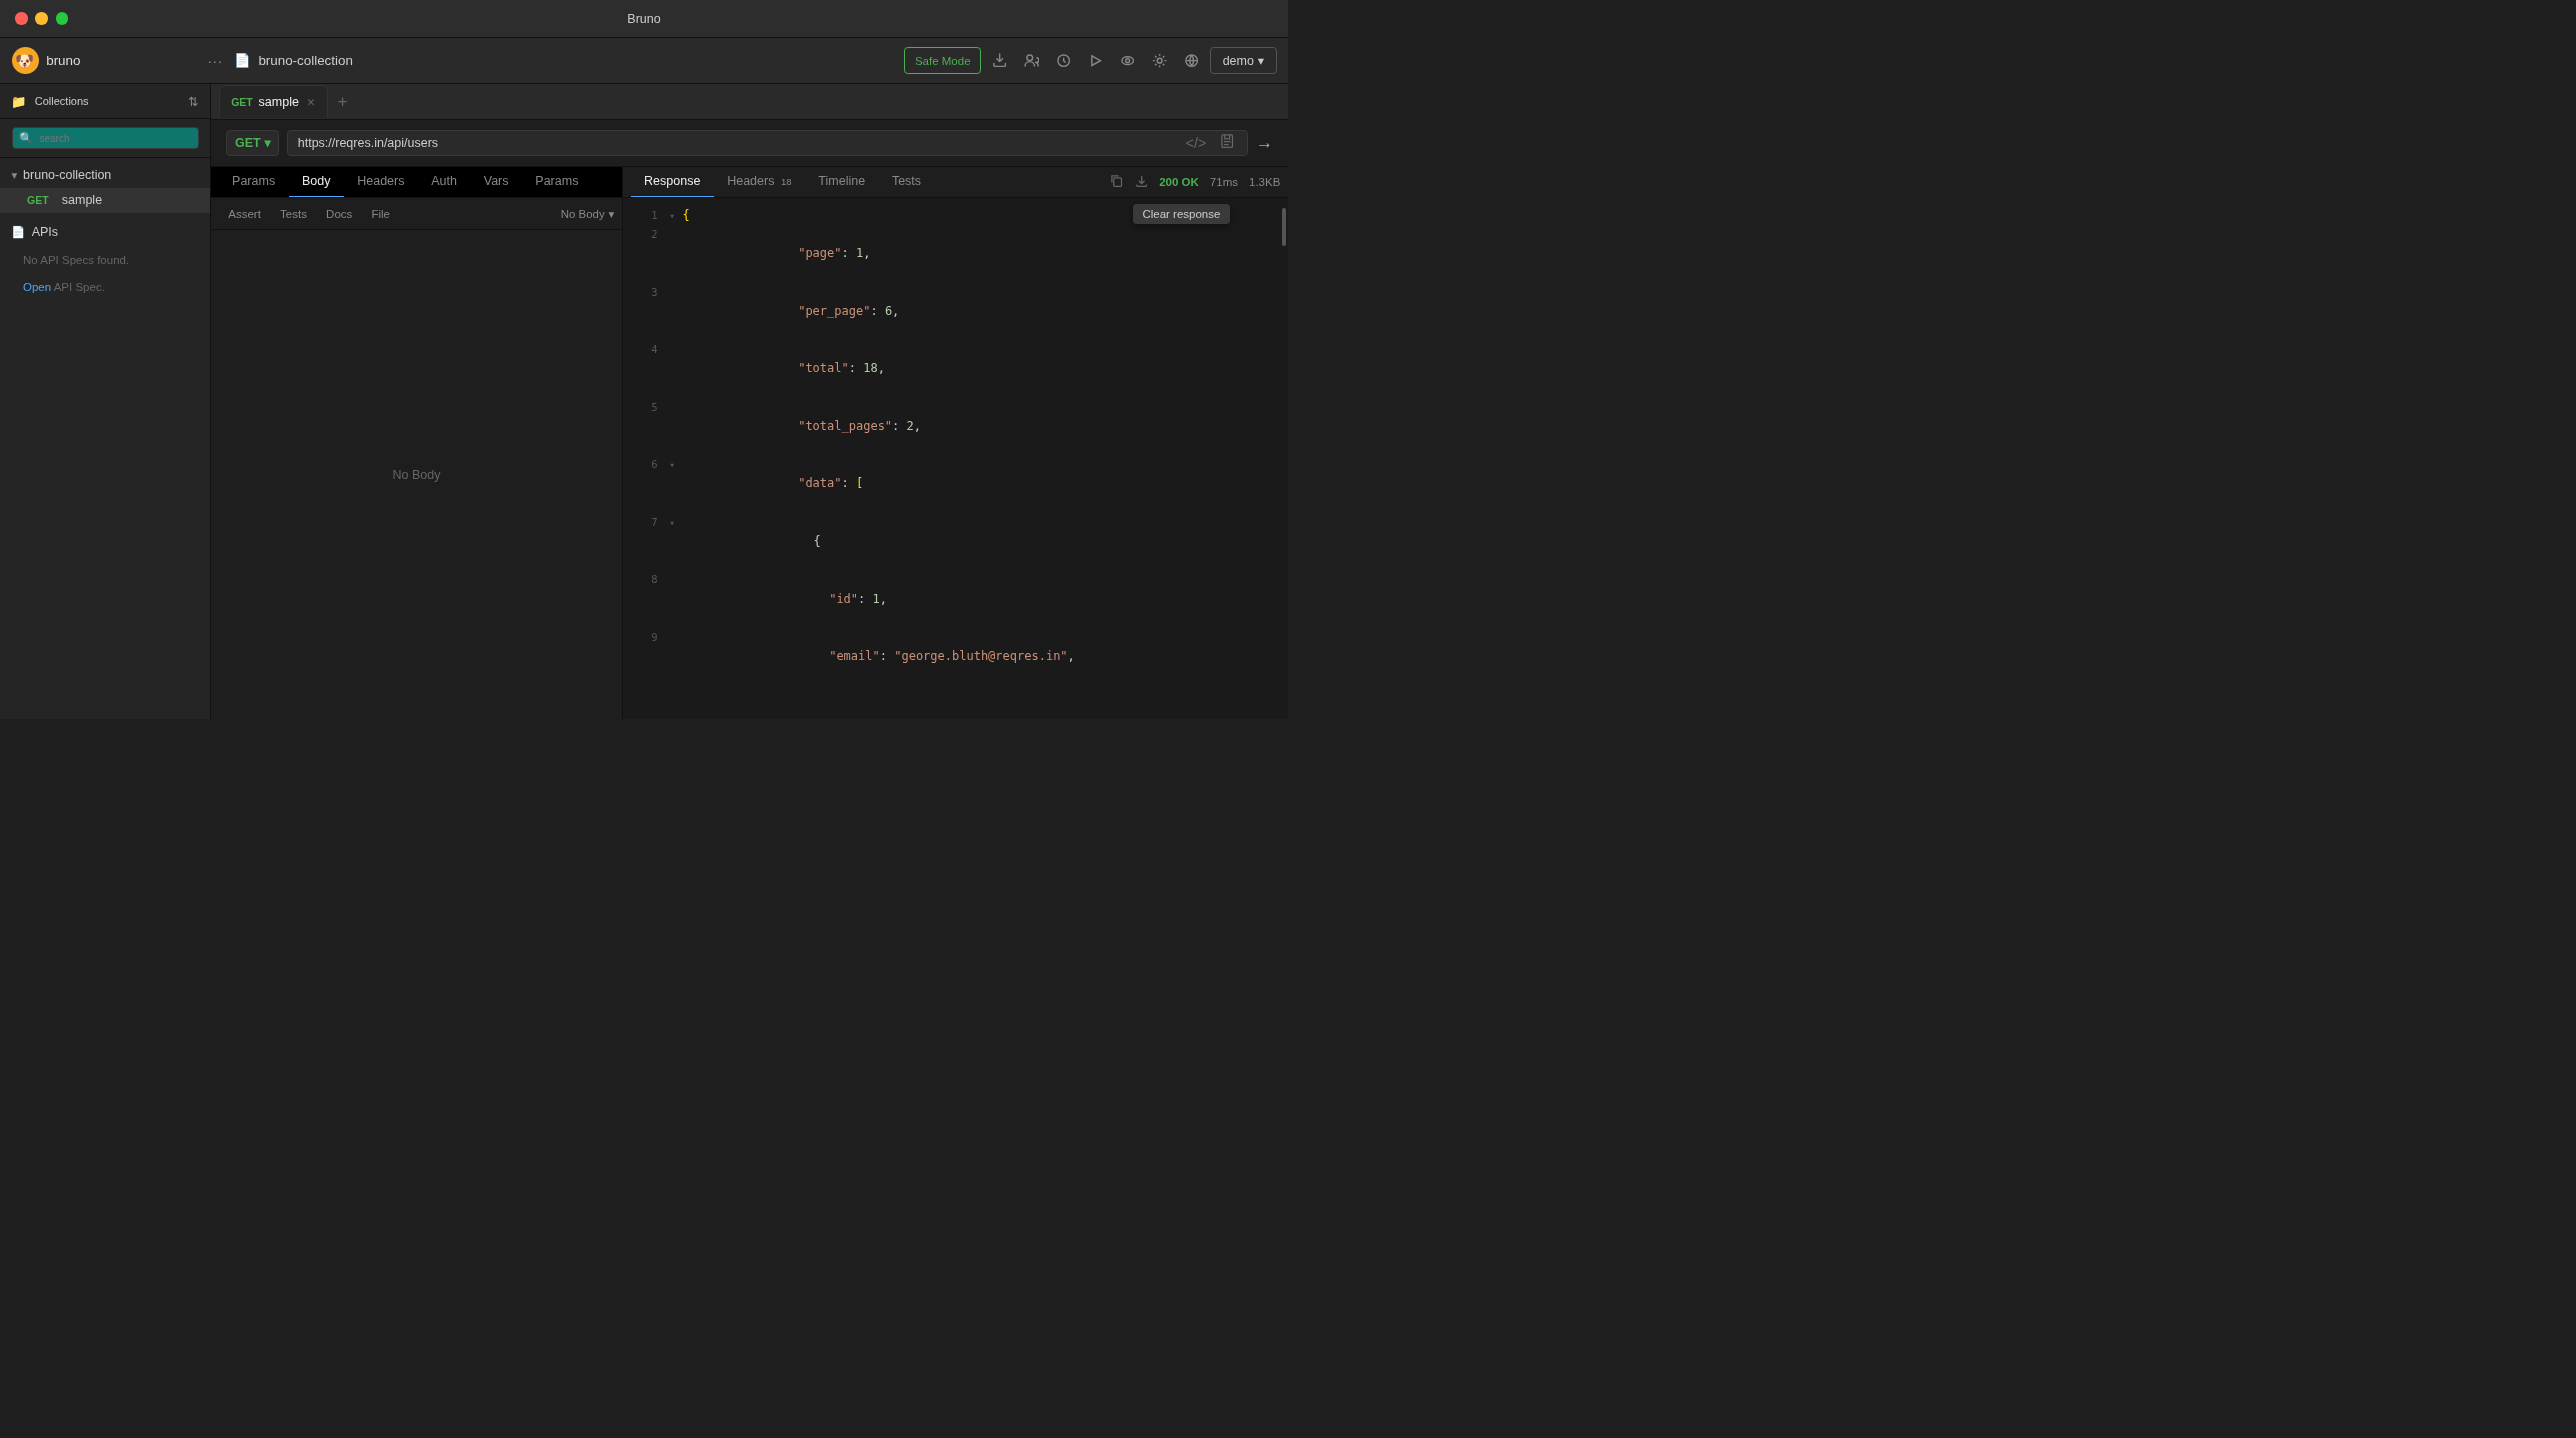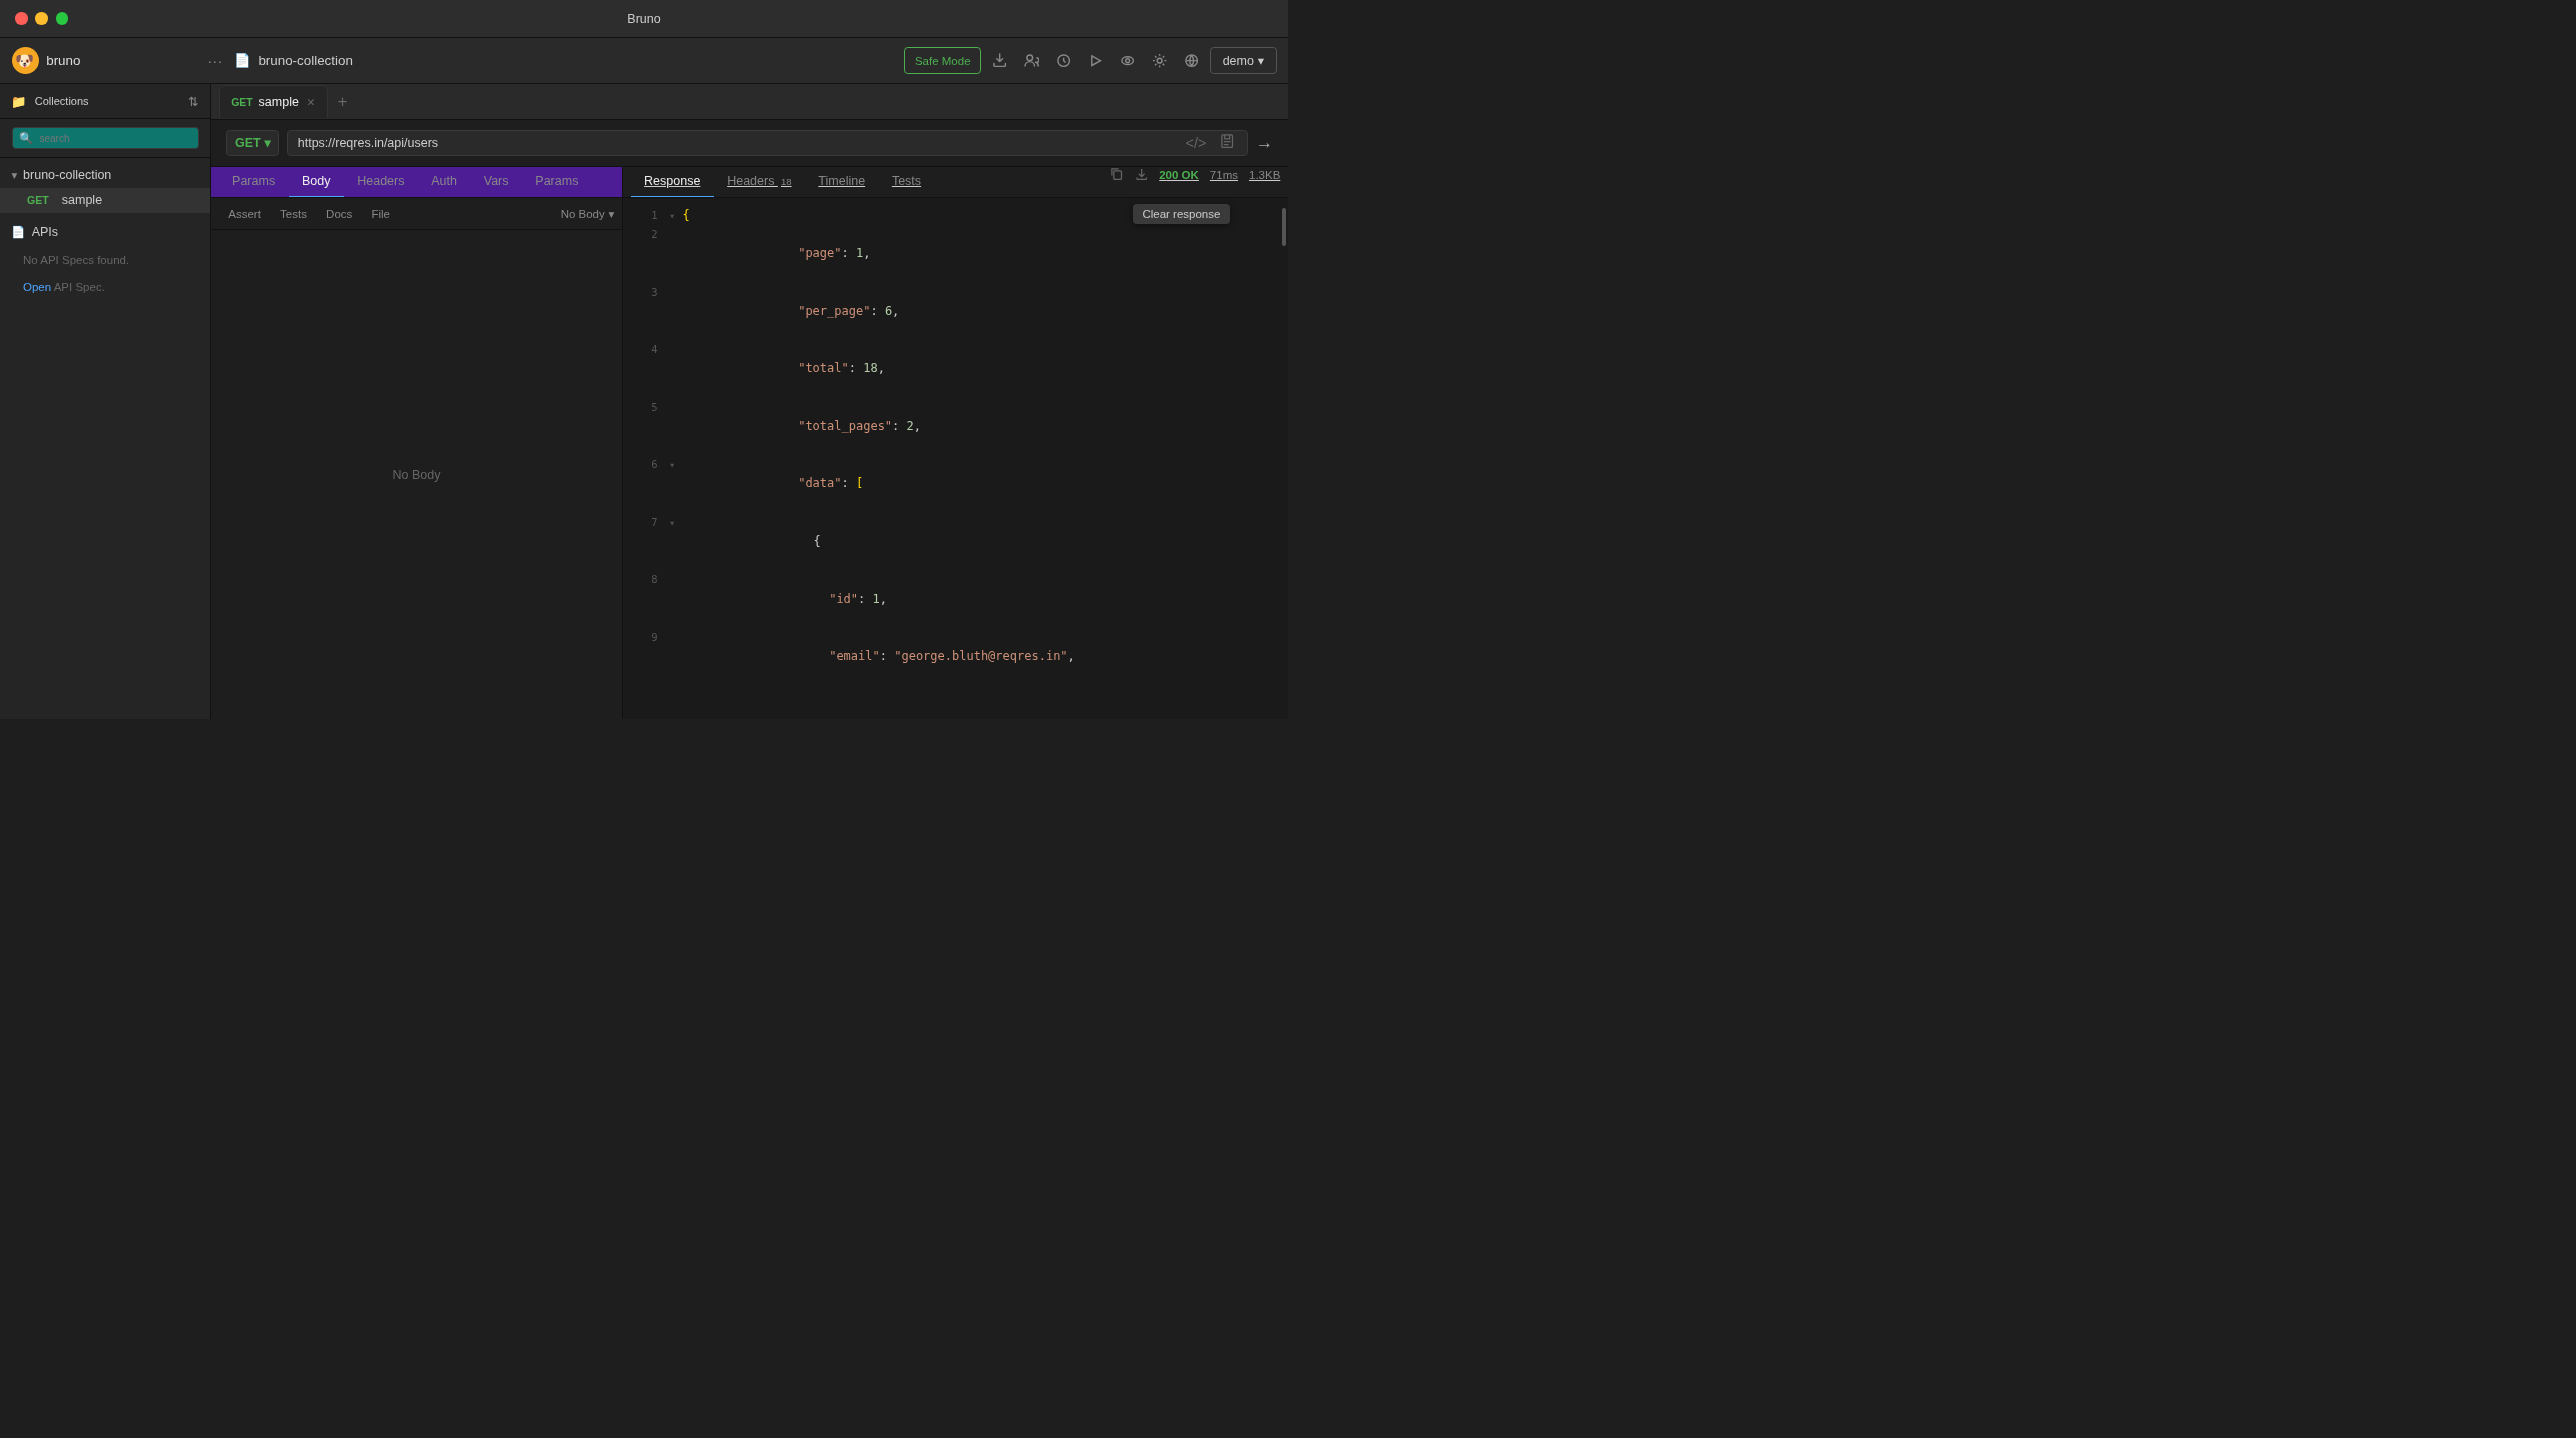--- a/index.html
+++ b/index.html
@@ -357,21 +357,21 @@
     
     .request-panel {
       width: 412px;
       flex-shrink: 0;
       border-right: 1px solid #111;
       display: flex;
       flex-direction: column;
     }
     .panel-tabs {
       display: flex;
-      background: #4c1d95;
+      background: #000000;
       border-bottom: 1px solid #111;
       padding: 0 7.7px;
       gap: 0;
       flex-shrink: 0;
     }
     .panel-tab {
       padding: 7.7px 13.4px;
       color: #888;
       cursor: pointer;
       font-size: 12.5px;
@@ -416,27 +416,26 @@
 
     
     .response-panel {
       flex: 1;
       display: flex;
       flex-direction: column;
       overflow: hidden;
     }
     .response-tabs {
       display: flex;
-      align-items: flex-start;
+      align-items: center;
       background: #1e1e1e;
       border-bottom: 1px solid #111;
       padding: 0 7.7px;
       gap: 0;
       flex-shrink: 0;
-      text-decoration: underline;
     }
     .response-tab {
       padding: 7.7px 13.4px;
       color: #888;
       cursor: pointer;
       font-size: 12.5px;
       border-bottom: 1.9px solid transparent;
       white-space: nowrap;
     }
     .response-tab.active {

